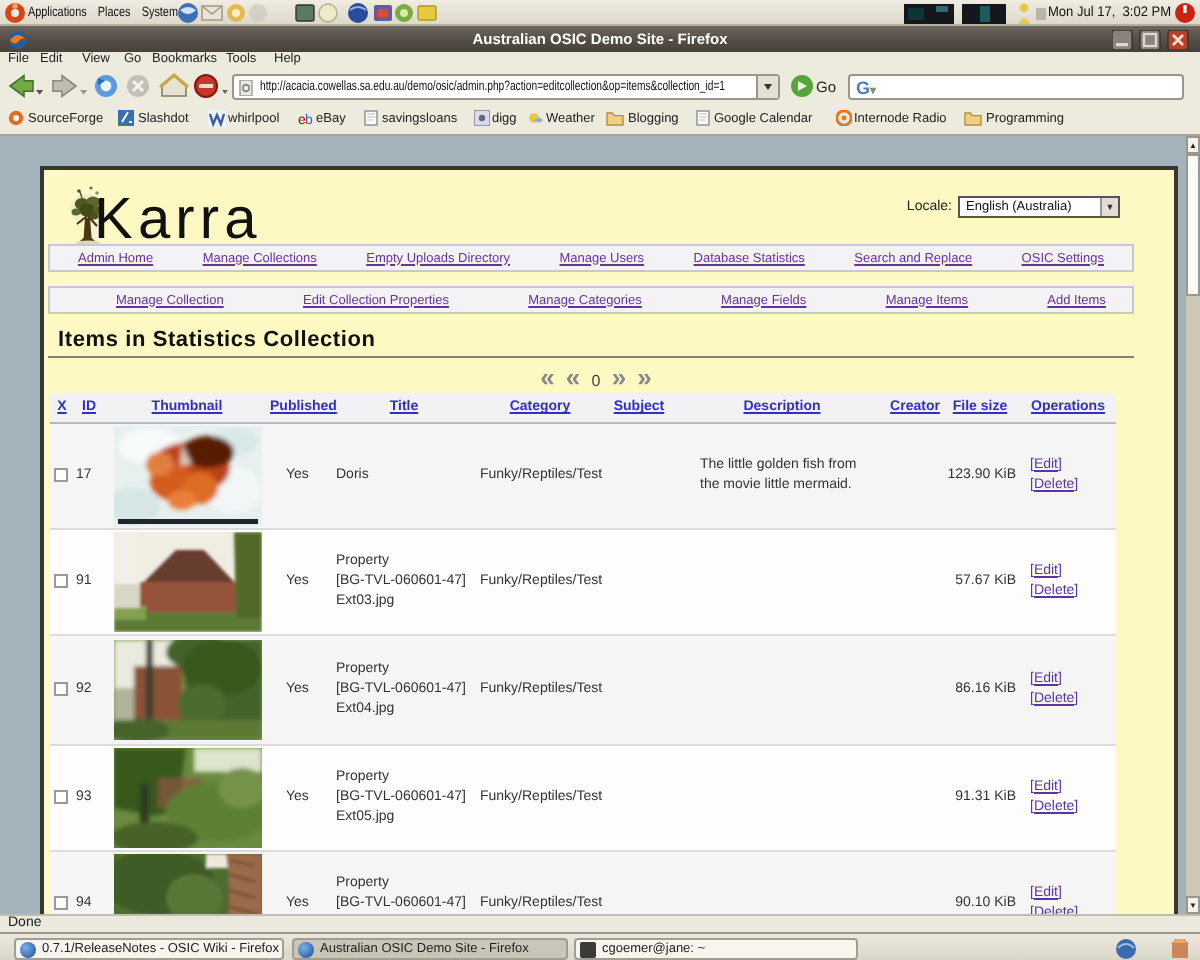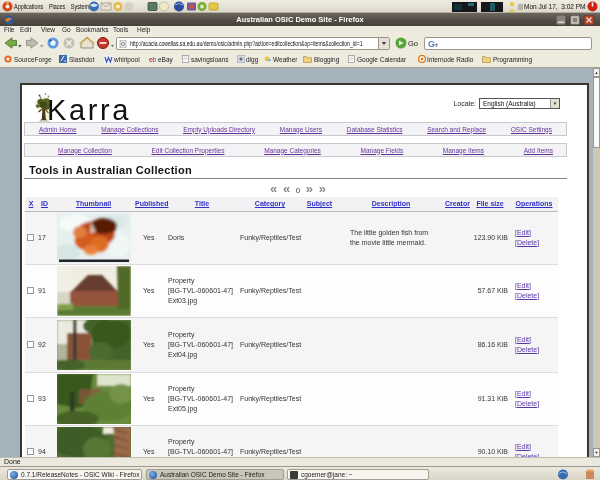--- a/index.html
+++ b/index.html
@@ -9,21 +9,21 @@
 #panel .menus span{margin-right:7px;}
 
 #titlebar{left:0;top:13px;width:600px;height:13px;background:linear-gradient(#6e6760,#544d45 55%,#474139);color:#fff;font-size:7.5px;font-weight:bold;text-align:center;line-height:13px;}
 #menubar{left:0;top:26px;width:600px;height:8px;background:#edeade;font-size:6.5px;color:#222;}
 #menubar span{position:absolute;top:0px;}
 #navbar{left:0;top:34px;width:600px;height:18px;background:#edeade;}
 #bookmarks{left:0;top:52px;width:600px;height:16px;background:#edeade;border-bottom:1px solid #a8a496;font-size:6.5px;color:#222;}
 .bmi{position:absolute;top:4px;}
 
 #viewport{left:0;top:68px;width:593px;height:389px;background:#a4b2bb;overflow:hidden;}
-#contentbox{position:absolute;left:20px;top:15px;width:569px;height:380px;background:#ffffff;border:2px solid #38362f;border-bottom:none;}
+#contentbox{position:absolute;left:20px;top:15px;width:569px;height:380px;background:#fef9c3;border:2px solid #38362f;border-bottom:none;}
 
 #karra{position:absolute;left:25px;top:9px;font-size:29px;color:#111;letter-spacing:2.6px;}
 #localelbl{position:absolute;left:398px;top:15px;width:56px;text-align:right;font-size:7px;color:#222;}
 #localesel{position:absolute;left:457px;top:13px;width:81px;height:11px;border:1px solid #555;background:#fff;font-size:6.5px;color:#111;line-height:9px;padding-left:3px;}
 #localesel .arr{position:absolute;right:0;top:0;width:9px;height:9px;background:#e2deD2;border-left:1px solid #999;font-size:4.5px;text-align:center;line-height:9px;color:#333;}
 .navrow{position:absolute;left:2px;width:543px;height:14px;background:#f3f2f5;border:1px solid #c9c7cf;display:flex;justify-content:space-between;align-items:center;padding:0 14px;font-size:6.5px;}
 .navrow a{color:#663399;text-decoration:underline;white-space:nowrap;}
 #nav1{top:37px;}
 #nav2{top:58px;padding:0 13px 0 33px;}
 #h2x{position:absolute;left:7px;top:79px;font-size:11px;font-weight:bold;color:#111;letter-spacing:0.3px;}
@@ -258,21 +258,21 @@
         <a>OSIC Settings</a>
     </div>
     <div class="navrow" id="nav2">
       <a>Manage Collection</a>
         <a>Edit Collection Properties</a>
         <a>Manage Categories</a>
         <a>Manage Fields</a>
         <a>Manage Items</a>
         <a>Add Items</a>
     </div>
-    <div id="h2x">Tools in Australian Collection</div>
+    <div id="h2x">Items in Statistics Collection</div>
     <div id="rule"></div>
     <div id="pager">«&nbsp;« <b>0</b> »&nbsp;»</div>
     <div id="tbl">
     <table>
       <colgroup>
             <col style="width:12px">
             <col style="width:15px">
             <col style="width:83px">
             <col style="width:31px">
             <col style="width:72px">

